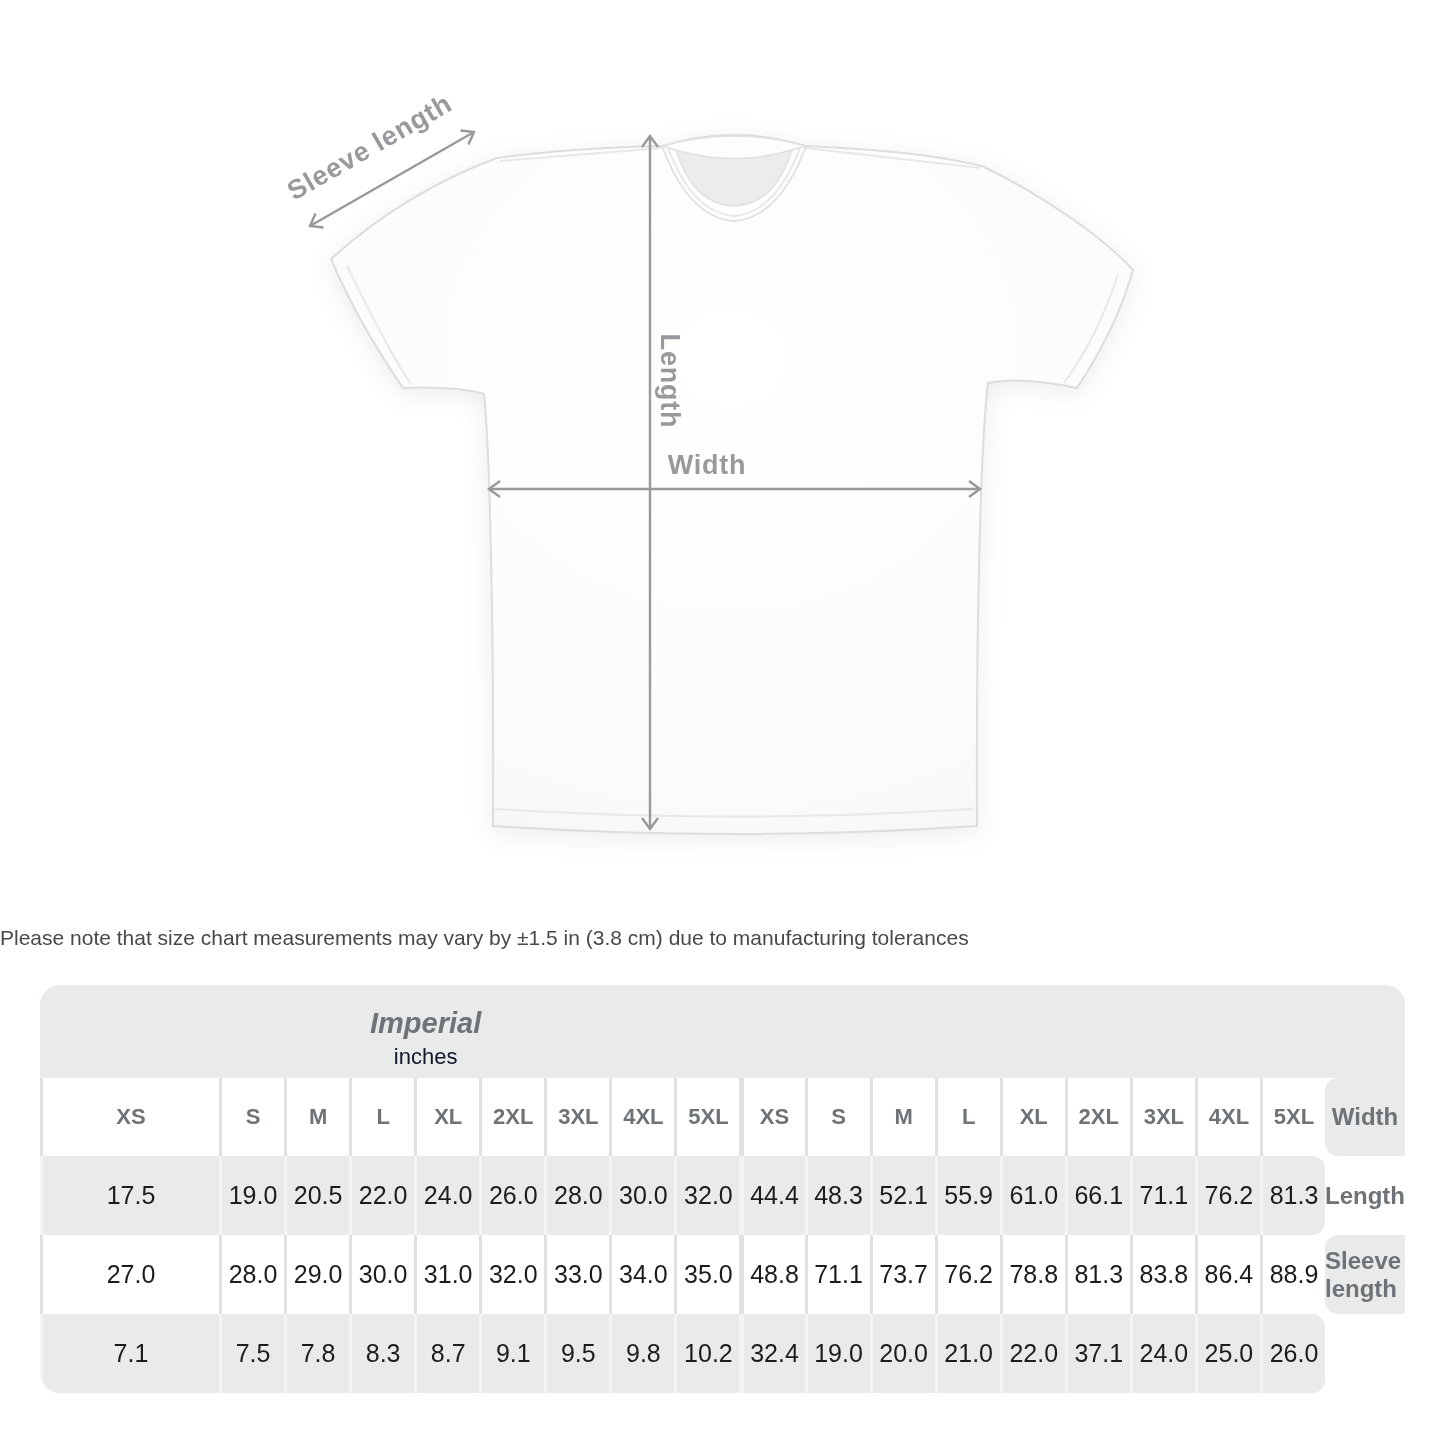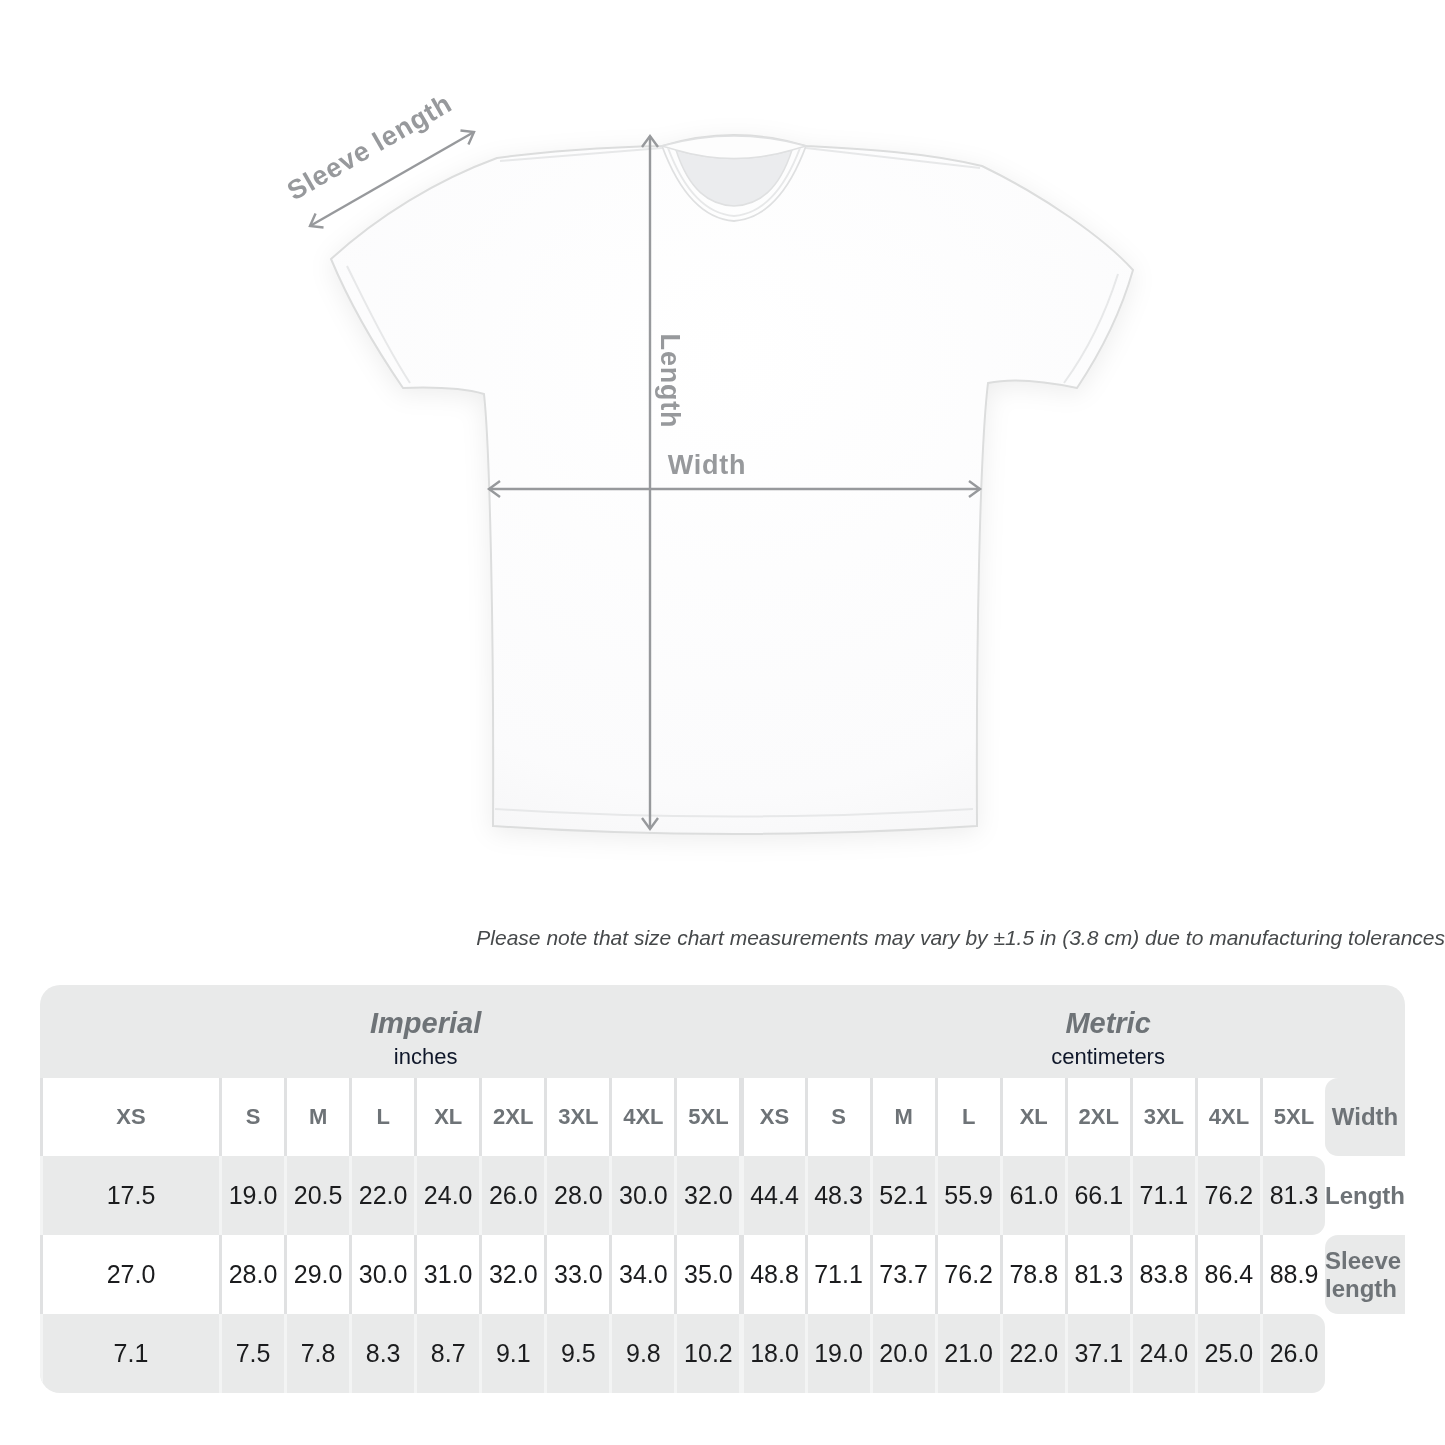--- a/index.html
+++ b/index.html
@@ -15,22 +15,22 @@
   .tee{filter:drop-shadow(0 5px 12px rgba(0,0,0,0.07));}
   .mline{stroke:#97999c;stroke-width:2.4;fill:none;}
   .seam{stroke:#e7e8e9;stroke-width:2;fill:none;}
   .collarline{stroke:#dfe0e1;stroke-width:1.8;fill:none;}
   .mlabel{font-family:"Liberation Sans",sans-serif;font-weight:bold;font-size:27px;
           fill:#97999c;letter-spacing:.8px;}
 
   
   .title{position:absolute;top:880px;left:0;width:100%;text-align:center;
          font-size:33px;font-weight:bold;color:#2d2f31;letter-spacing:.2px;}
-  .subtitle{position:absolute;top:926px;left:0;width:100%;text-align:right;
-            font-size:21px;font-style:italic;color:#46494b;}
+  .subtitle{position:absolute;top:926px;left:0;width:100%;text-align:left;
+            font-size:21px;color:#46494b;}
 
   
   .table-card{position:absolute;top:985px;left:40px;width:1365px;height:408px;
               border-radius:20px;overflow:hidden;background:#fff;}
   .group-row{height:93px;background:#e9eaea;display:grid;grid-template-columns:56.5% 43.5%;}
   .group{display:flex;flex-direction:column;align-items:center;justify-content:center;
          gap:4px;padding-top:4px;margin-top:10px;}
   .gname{font-size:29px;font-weight:bold;font-style:italic;color:#6e7377;}
   .gunit{font-size:22px;color:#0f172a;}
 
@@ -100,24 +100,20 @@
   </svg>
 
   <div class="subtitle">Please note that size chart measurements may vary by ±1.5 in (3.8 cm) due to manufacturing tolerances</div>
 
   <div class="table-card">
     <div class="group-row">
       <div class="group">
         <div class="gname">Imperial</div>
         <div class="gunit">inches</div>
       </div>
-      <div class="group">
-        <div class="gname">Metric</div>
-        <div class="gunit">centimeters</div>
-      </div>
     </div>
     <div class="grid" id="grid">
         <div class="cell sizehead bl">XS</div>
         <div class="cell sizehead bl">S</div>
         <div class="cell sizehead bl">M</div>
         <div class="cell sizehead bl">L</div>
         <div class="cell sizehead bl">XL</div>
         <div class="cell sizehead bl">2XL</div>
         <div class="cell sizehead bl">3XL</div>
         <div class="cell sizehead bl">4XL</div>
@@ -172,21 +168,21 @@
         <div class="cell rowlabel stripe first">Sleeve length</div>
         <div class="cell val bl stripe">7.1</div>
         <div class="cell val bl stripe">7.5</div>
         <div class="cell val bl stripe">7.8</div>
         <div class="cell val bl stripe">8.3</div>
         <div class="cell val bl stripe">8.7</div>
         <div class="cell val bl stripe">9.1</div>
         <div class="cell val bl stripe">9.5</div>
         <div class="cell val bl stripe">9.8</div>
         <div class="cell val bl stripe">10.2</div>
-        <div class="cell val bl stripe secstart">18.0</div>
+        <div class="cell val bl stripe secstart">32.4</div>
         <div class="cell val bl stripe">19.0</div>
         <div class="cell val bl stripe">20.0</div>
         <div class="cell val bl stripe">21.0</div>
         <div class="cell val bl stripe">22.0</div>
         <div class="cell val bl stripe">37.1</div>
         <div class="cell val bl stripe">24.0</div>
         <div class="cell val bl stripe">25.0</div>
         <div class="cell val bl stripe last">26.0</div>
       </div>
   </div>

